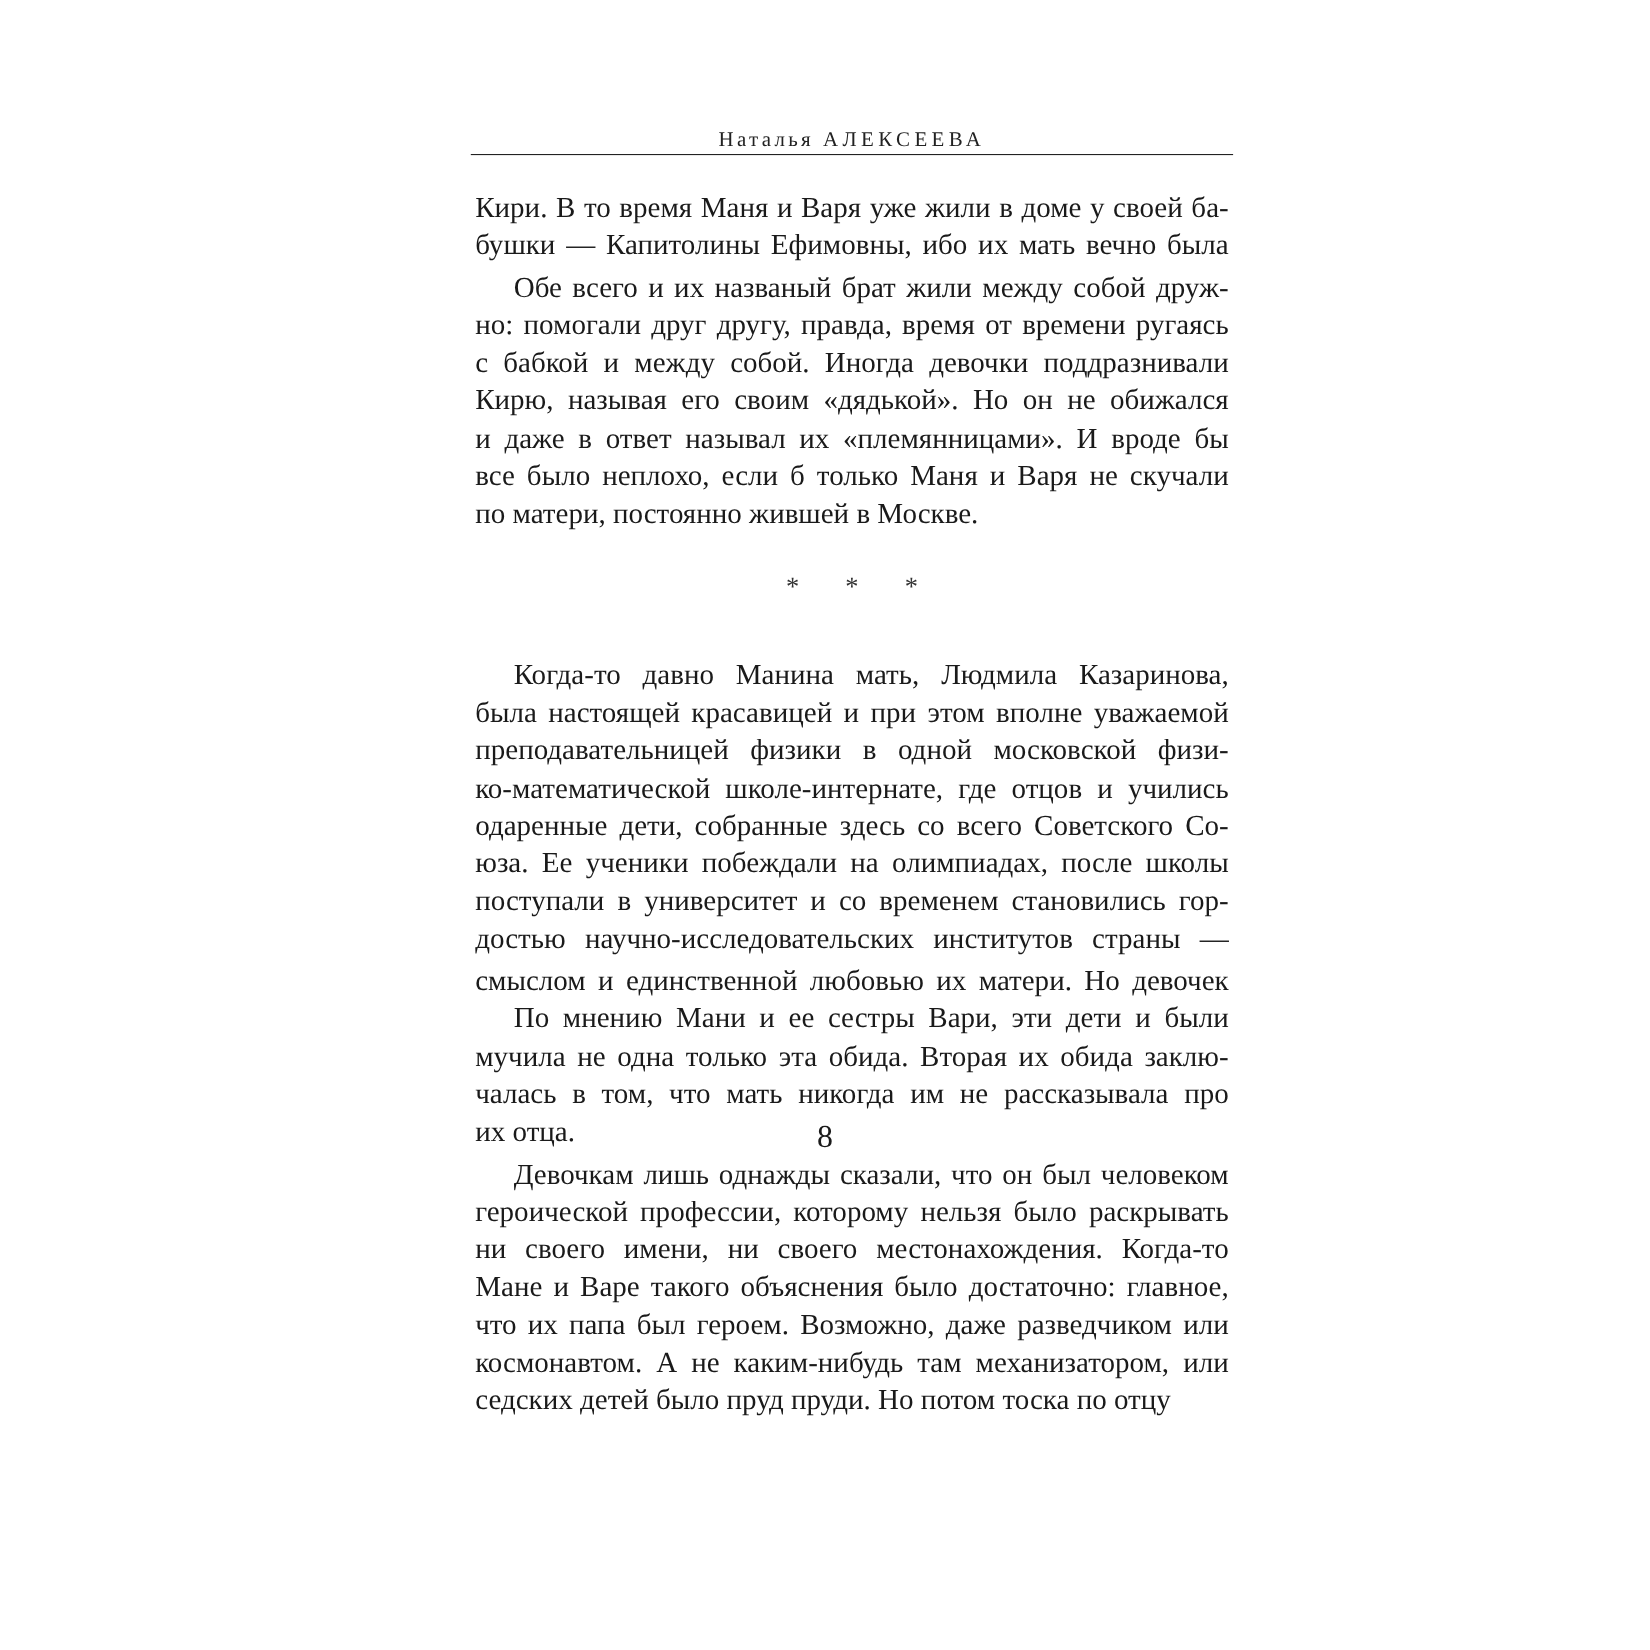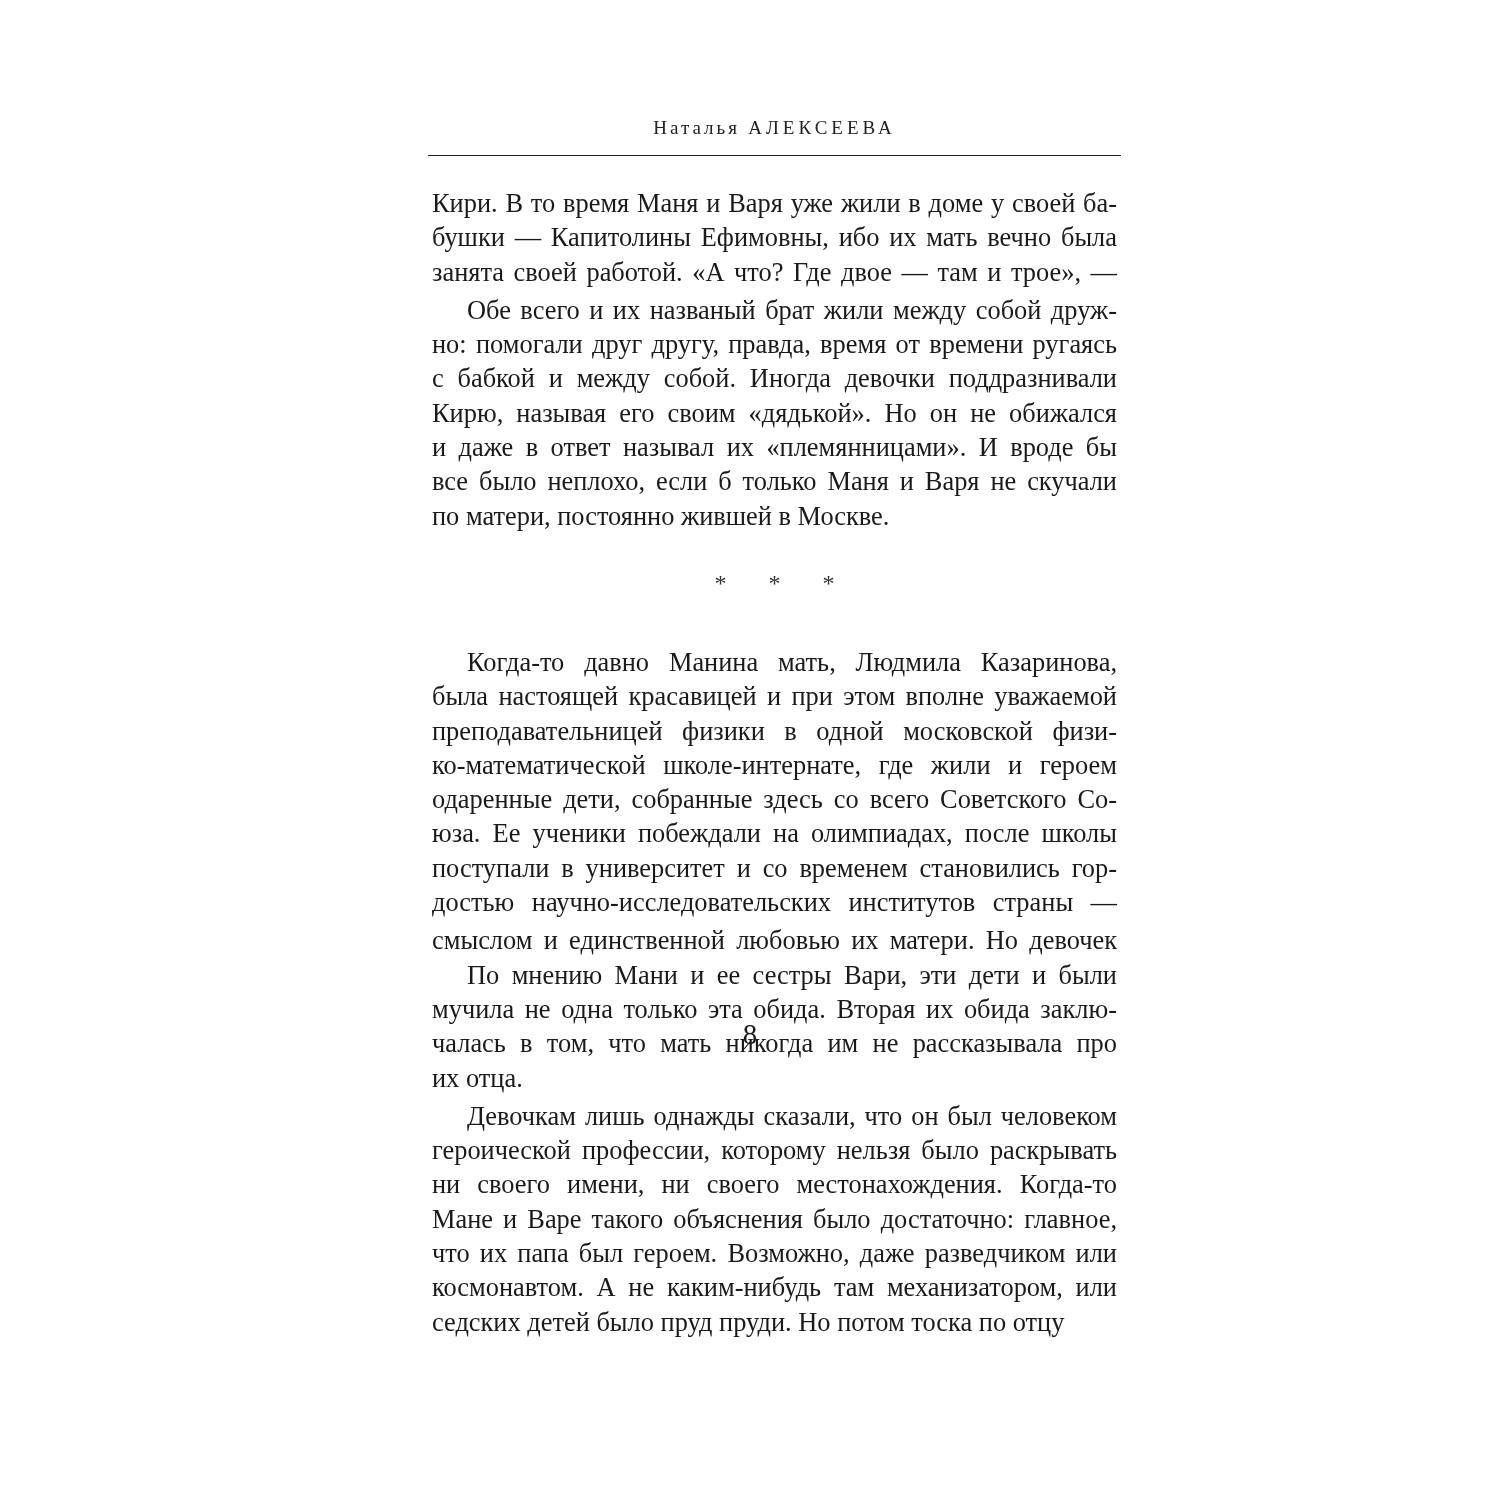--- a/index.html
+++ b/index.html
@@ -20,21 +20,21 @@
       left: 428px;
       top: 116px;
       width: 693px;
     }
     .running-head {
       text-align: center;
       font-size: 19px;
       letter-spacing: 3.5px;
       line-height: 24px;
       color: #222;
-      padding-bottom: 15px;
+      padding-bottom: 0;
       border-bottom: 1.5px solid #222;
     }
     .running-head .author-first {
       letter-spacing: 3px;
     }
     .running-head .author-last {
       letter-spacing: 4px;
     }
     .body-text {
       margin-top: 30px;
@@ -94,39 +94,38 @@
   <div class="running-head">
     <span class="author-first">Наталья</span>
     <span class="author-last">АЛЕКСЕЕВА</span>
   </div>
 
   <div class="body-text">
     <div id="section1">
         <p class="para">
           <span class="line">Кири. В то время Маня и Варя уже жили в доме у своей ба-</span>
           <span class="line">бушки — Капитолины Ефимовны, ибо их мать вечно была</span>
-          <span class="line">занята своей работой. «А что? Где двое — там и трое», —</span>
         </p>
         <p class="para">
           <span class="line indent">Обе всего и их названый брат жили между собой друж-</span>
           <span class="line">но: помогали друг другу, правда, время от времени ругаясь</span>
           <span class="line">с бабкой и между собой. Иногда девочки поддразнивали</span>
           <span class="line">Кирю, называя его своим «дядькой». Но он не обижался</span>
           <span class="line">и даже в ответ называл их «племянницами». И вроде бы</span>
           <span class="line">все было неплохо, если б только Маня и Варя не скучали</span>
           <span class="line last">по матери, постоянно жившей в Москве.</span>
         </p>
       </div>
     <div class="separator">* * *</div>
     <div id="section2">
         <p class="para">
           <span class="line indent">Когда-то давно Манина мать, Людмила Казаринова,</span>
           <span class="line">была настоящей красавицей и при этом вполне уважаемой</span>
           <span class="line">преподавательницей физики в одной московской физи-</span>
-          <span class="line">ко-математической школе-интернате, где жили и героем</span>
+          <span class="line">ко-математической школе-интернате, где отцов и учились</span>
           <span class="line">одаренные дети, собранные здесь со всего Советского Со-</span>
           <span class="line">юза. Ее ученики побеждали на олимпиадах, после школы</span>
           <span class="line">поступали в университет и со временем становились гор-</span>
           <span class="line">достью научно-исследовательских институтов страны —</span>
         </p>
         <p class="para">
           <span class="line">смыслом и единственной любовью их матери. Но девочек</span>
           <span class="line indent">По мнению Мани и ее сестры Вари, эти дети и были</span>
           <span class="line">мучила не одна только эта обида. Вторая их обида заклю-</span>
           <span class="line">чалась в том, что мать никогда им не рассказывала про</span>

